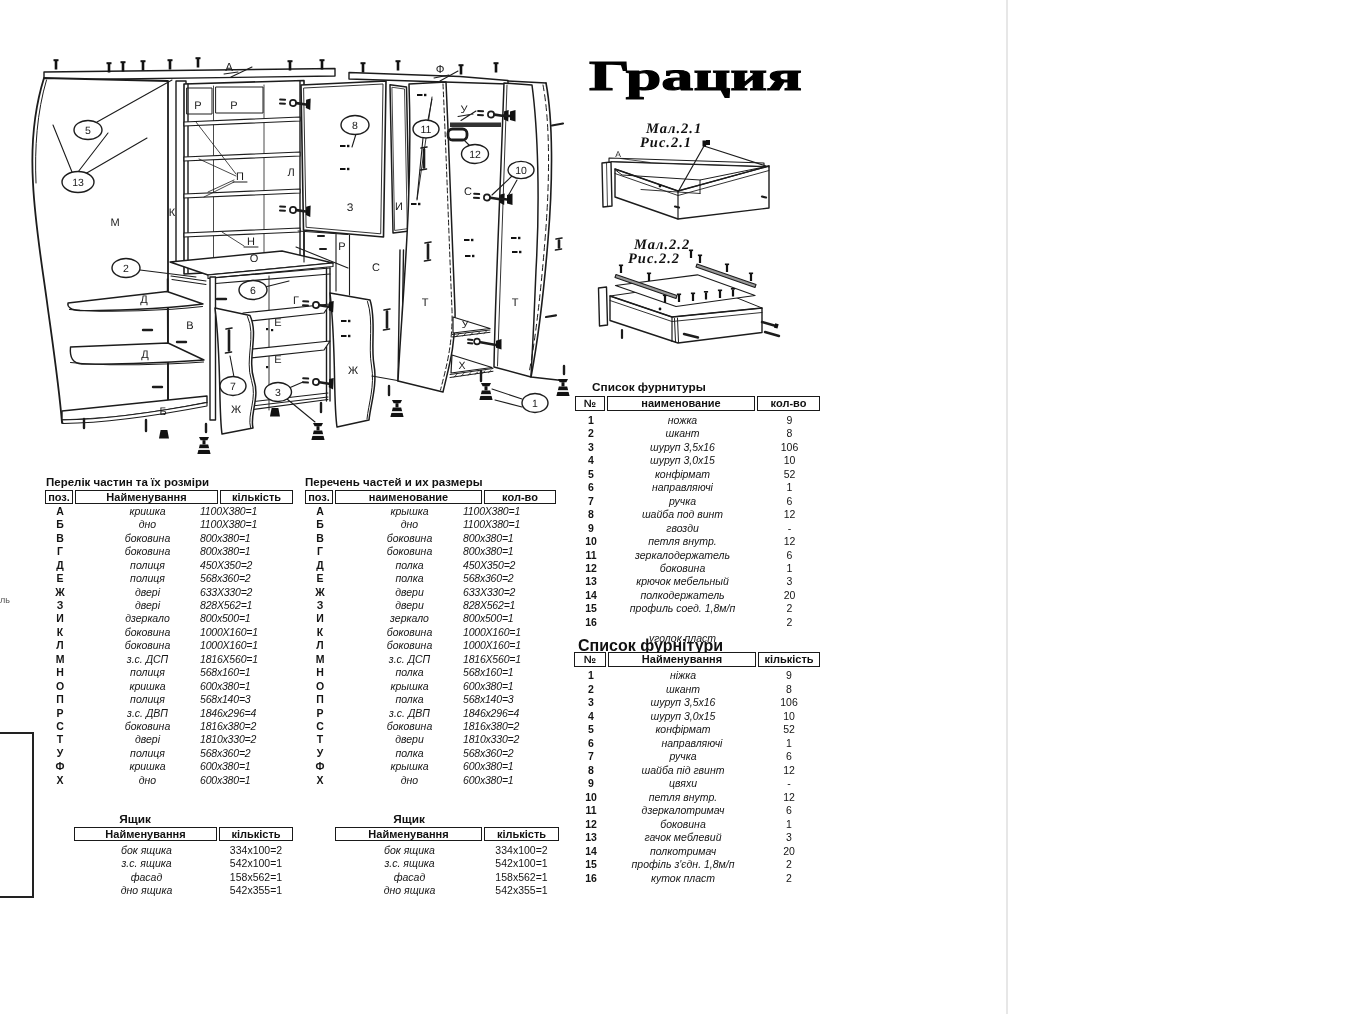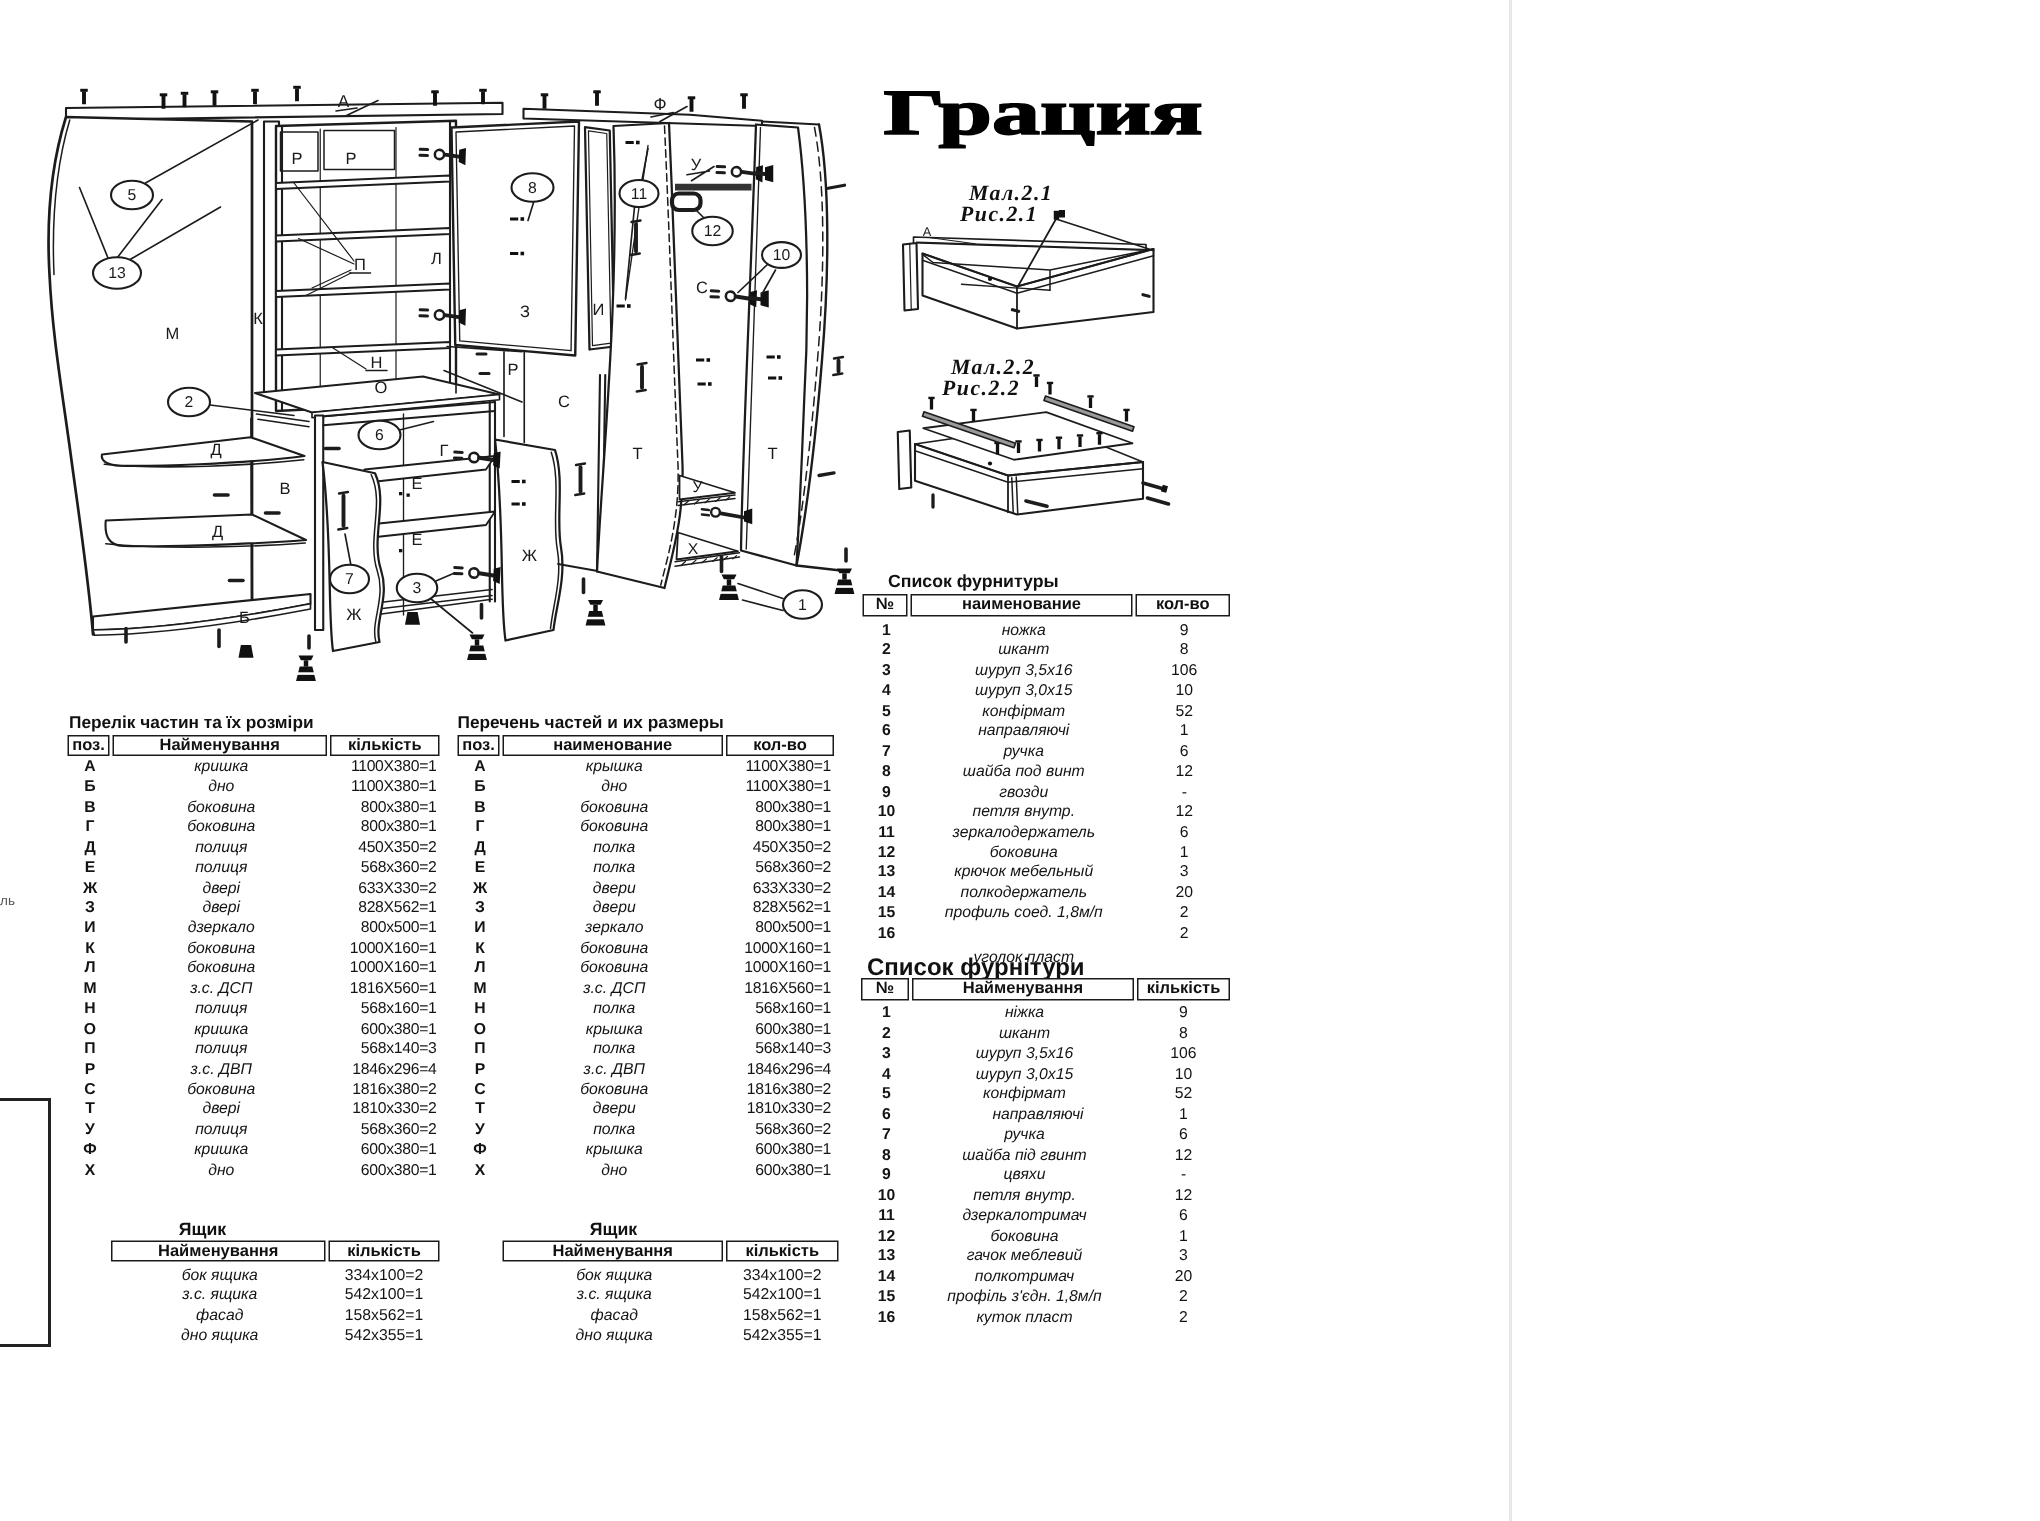--- a/index.html
+++ b/index.html
@@ -3,21 +3,21 @@
 <style>
 html,body{margin:0;padding:0;}
 body{width:1360px;height:1014px;background:#fff;font-family:"Liberation Sans",sans-serif;}
 #pg{position:relative;width:1360px;height:1014px;background:#fff;overflow:hidden;}
 .abs{position:absolute;}
 .ttl{font-weight:bold;font-size:11.5px;color:#111;white-space:nowrap;}
 .hdr{position:absolute;box-sizing:border-box;border:1.6px solid #1a1a1a;font-weight:bold;font-size:11px;color:#111;text-align:center;background:#fff;}
 .row{position:absolute;font-size:10.5px;color:#141414;white-space:nowrap;}
 .c1{position:absolute;text-align:center;font-weight:bold;}
 .c2{position:absolute;text-align:center;font-style:italic;}
-.c3{position:absolute;text-align:right;letter-spacing:-0.2px;}
+.c3{position:absolute;text-align:left;letter-spacing:-0.2px;font-style:italic;}
 .c3c{position:absolute;text-align:center;}
 svg{position:absolute;left:0;top:0;}
 </style></head><body>
 <div id="pg">
 
 <div class="abs" style="left:1006px;top:0;width:2px;height:1014px;background:#e7e7e7;"></div>
 
 <div class="abs" style="left:0px;top:595px;font-size:9px;color:#555;">ль</div>
 
 <div class="abs" style="left:-8px;top:732px;width:38px;height:162px;border:2px solid #222;"></div>

